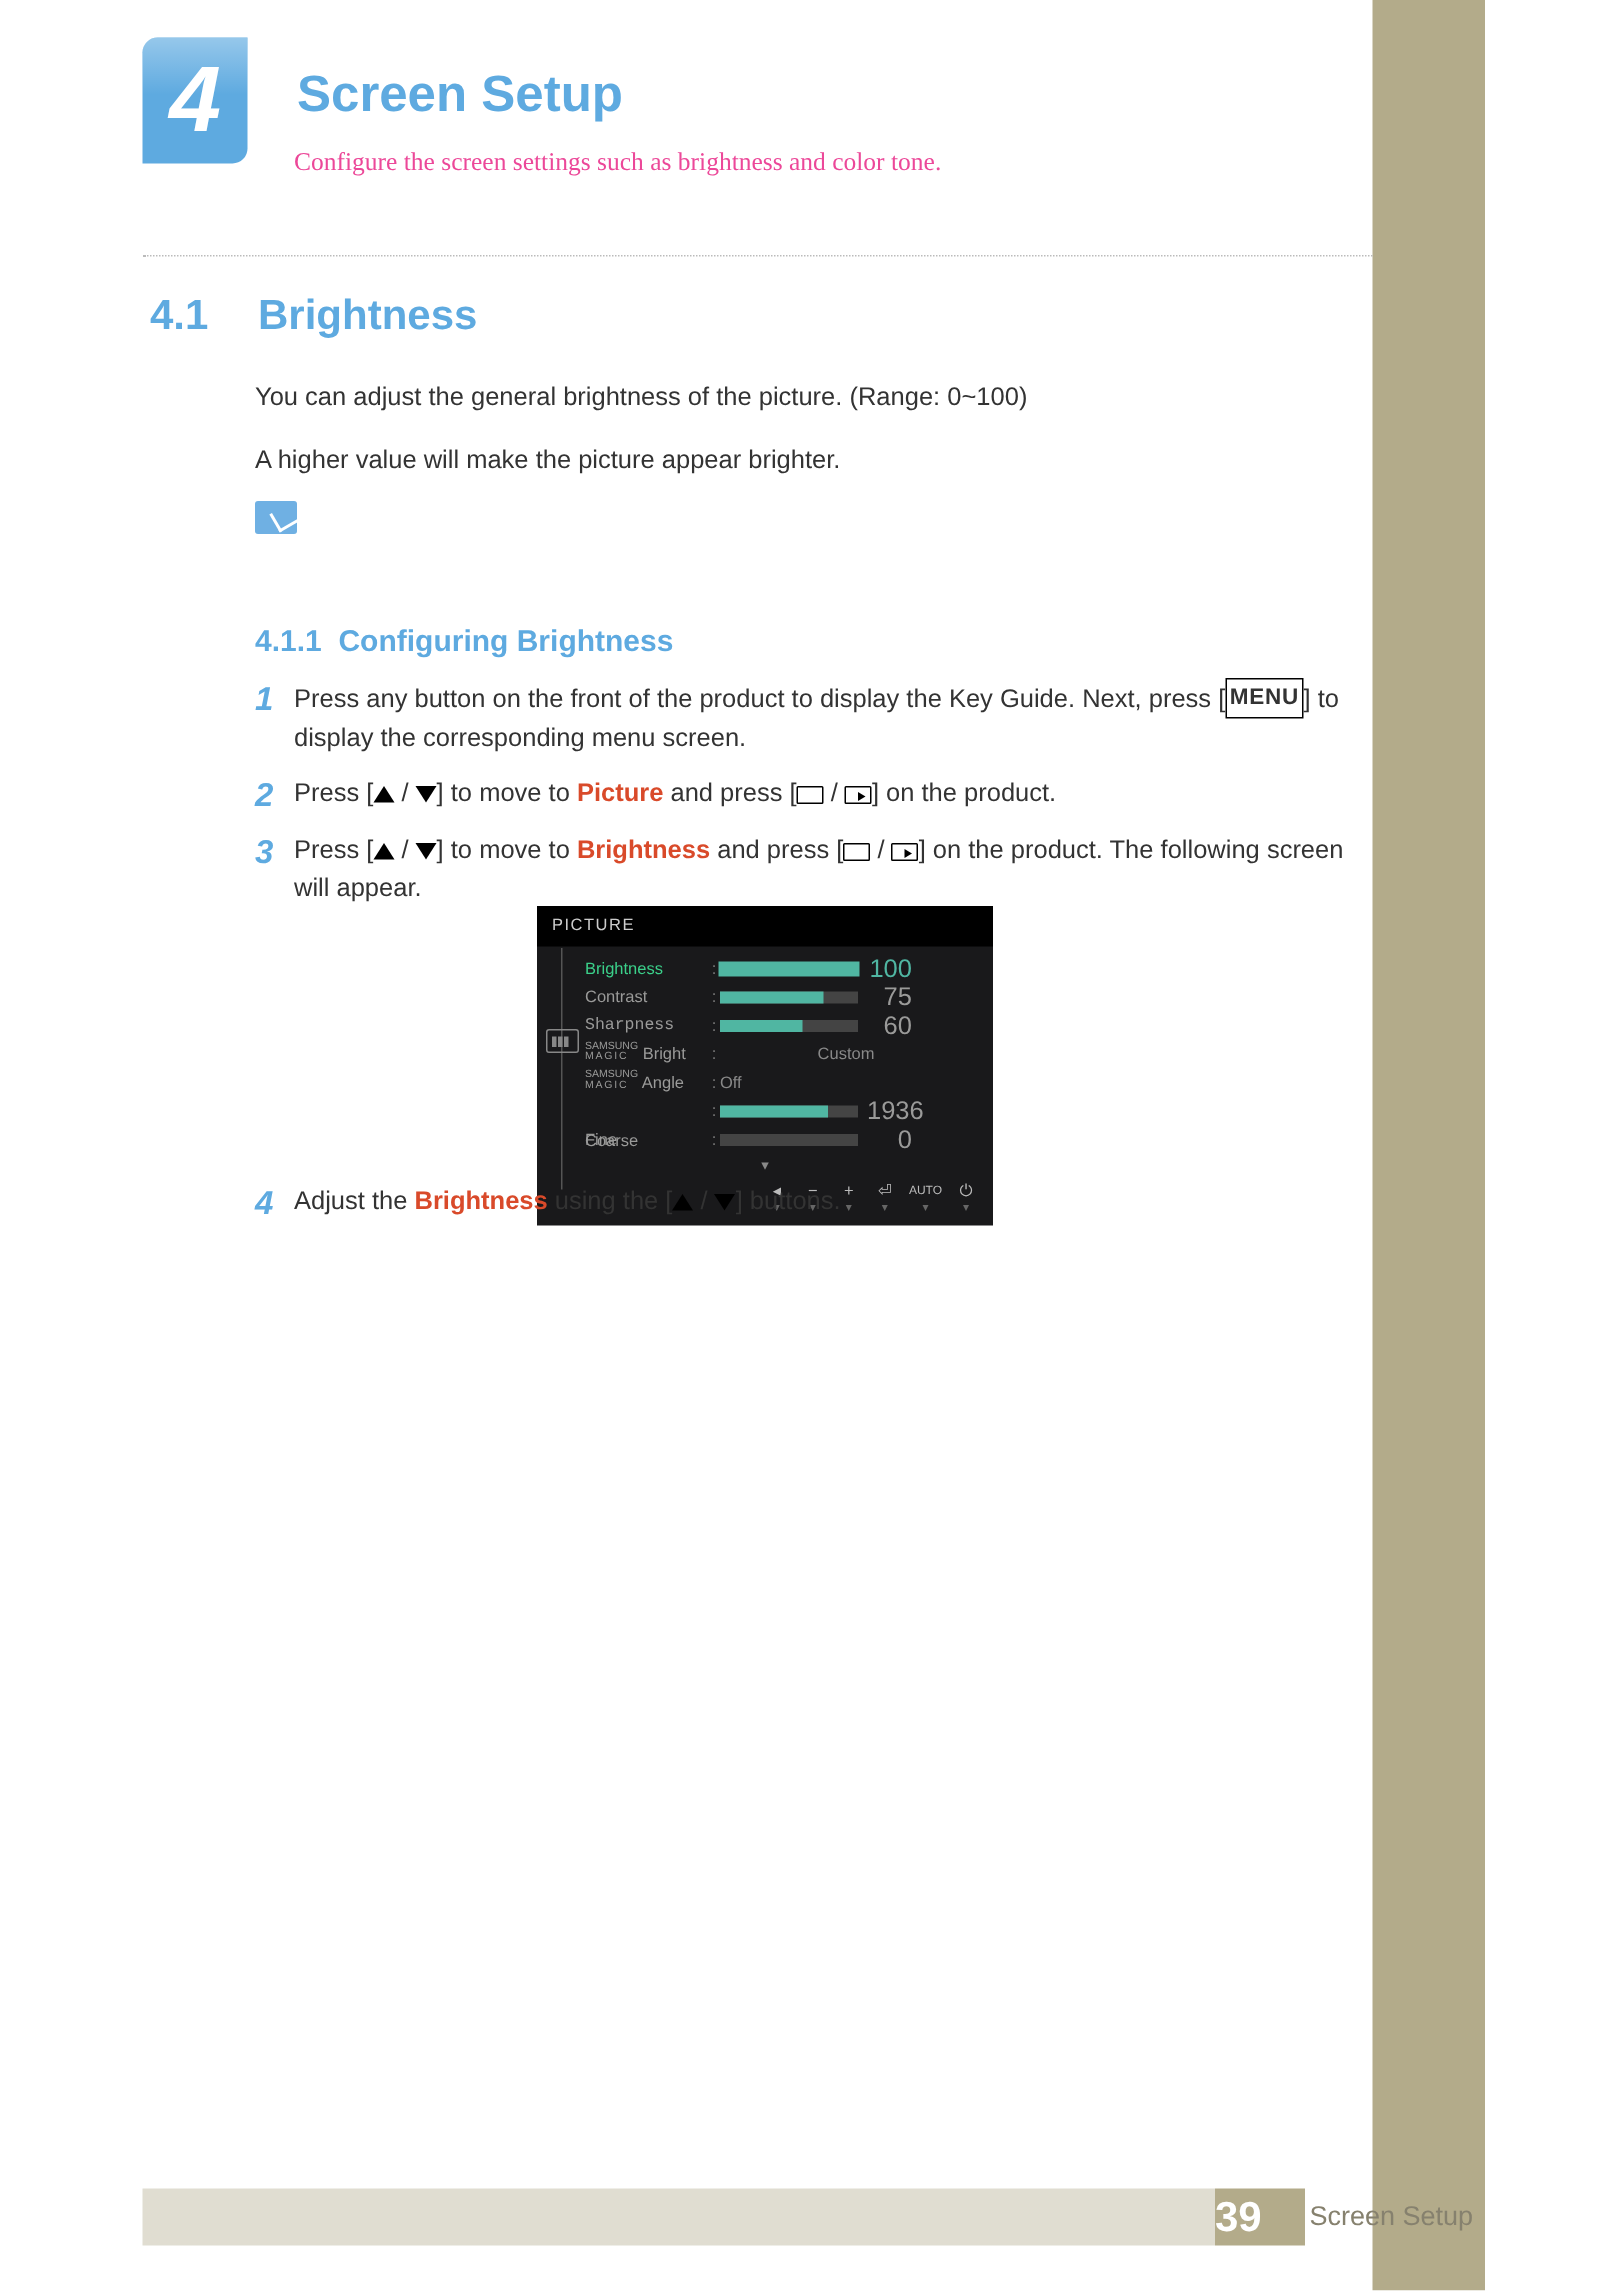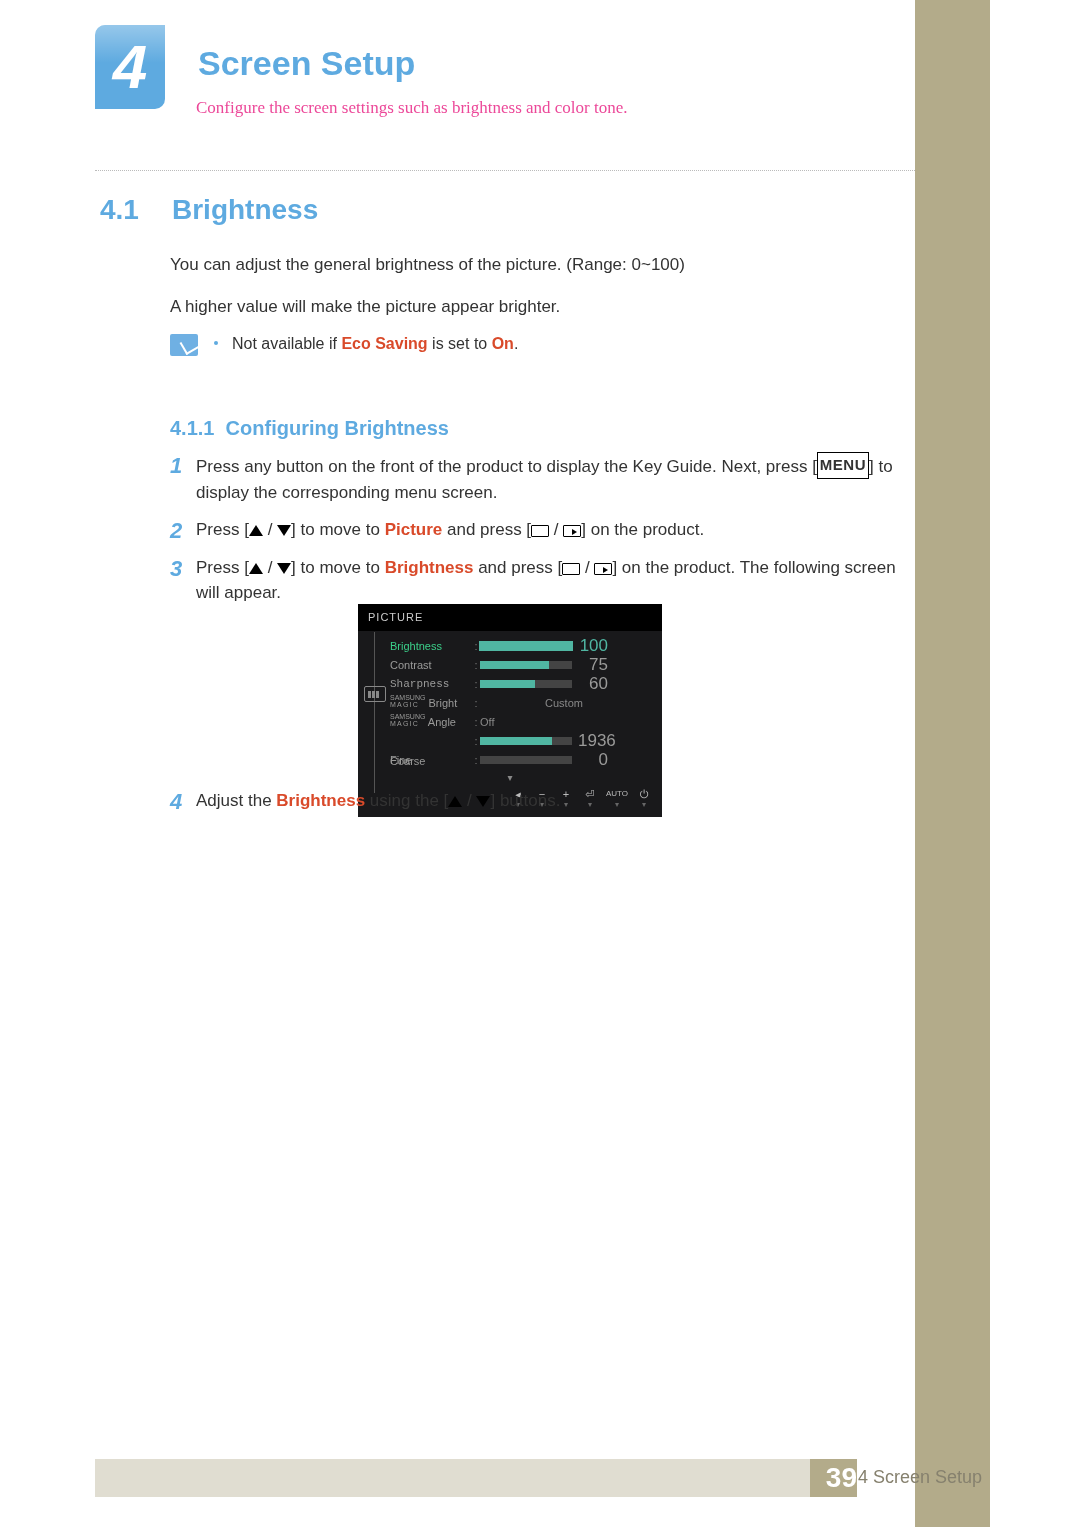--- a/index.html
+++ b/index.html
@@ -235,26 +235,26 @@
     right:98px;
     bottom:36px;
     color:#86816e;
     font-size:18px;
     text-align:right;
   }
   .page-badge{
     position:absolute;
     left:810px;
     bottom:30px;
-    width:47px;height:38px;
+    width:60px;height:38px;
     background:#b3ab8a;
     color:#fff;
     font-size:28px;
     font-weight:bold;
-    text-align:right;
+    text-align:left;
     line-height:38px;
   }
   .hairline{
     position:absolute;left:95px;width:820px;border-top:1px dotted #bbb;
   }
 </style>
 </head>
 <body>
 
 <div class="side-strip"></div>
@@ -267,23 +267,20 @@
 
 <div class="sec-num">4.1</div>
 <div class="sec-title">Brightness</div>
 
 <div class="body-block p1">You can adjust the general brightness of the picture. (Range: 0~100)</div>
 <div class="body-block p2">A higher value will make the picture appear brighter.</div>
 
 <div class="note-box">
   <div class="note-icon"></div>
   <ul class="note-list">
-    <li>
-      <span>Not available if </span><span class="bold-orange">Eco Saving</span><span> is set to </span><span class="bold-orange">On</span><span>.</span>
-    </li>
   </ul>
 </div>
 
 <div class="subsec">
   <span>4.1.1</span>&nbsp;&nbsp;<span>Configuring Brightness</span>
 </div>
 
 <div class="steps">
   <div class="step">
     <span class="step-num">1</span>

